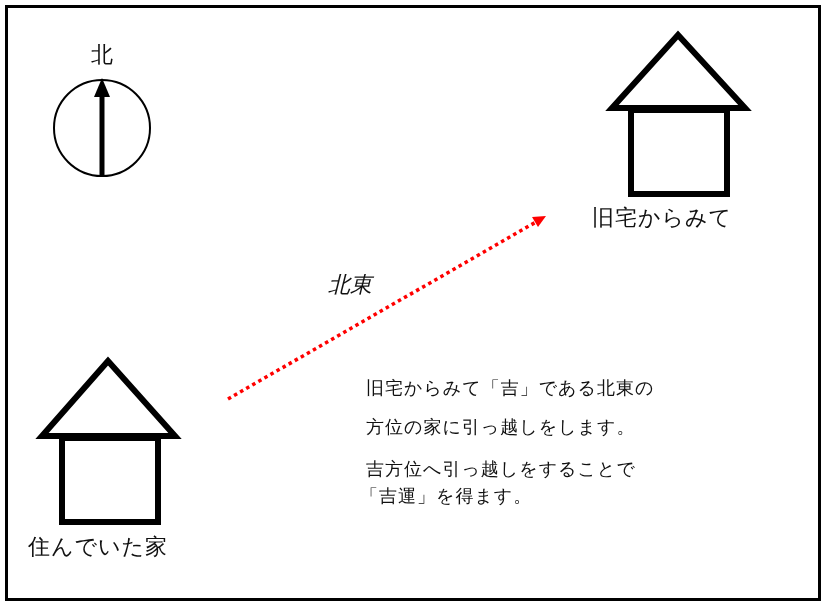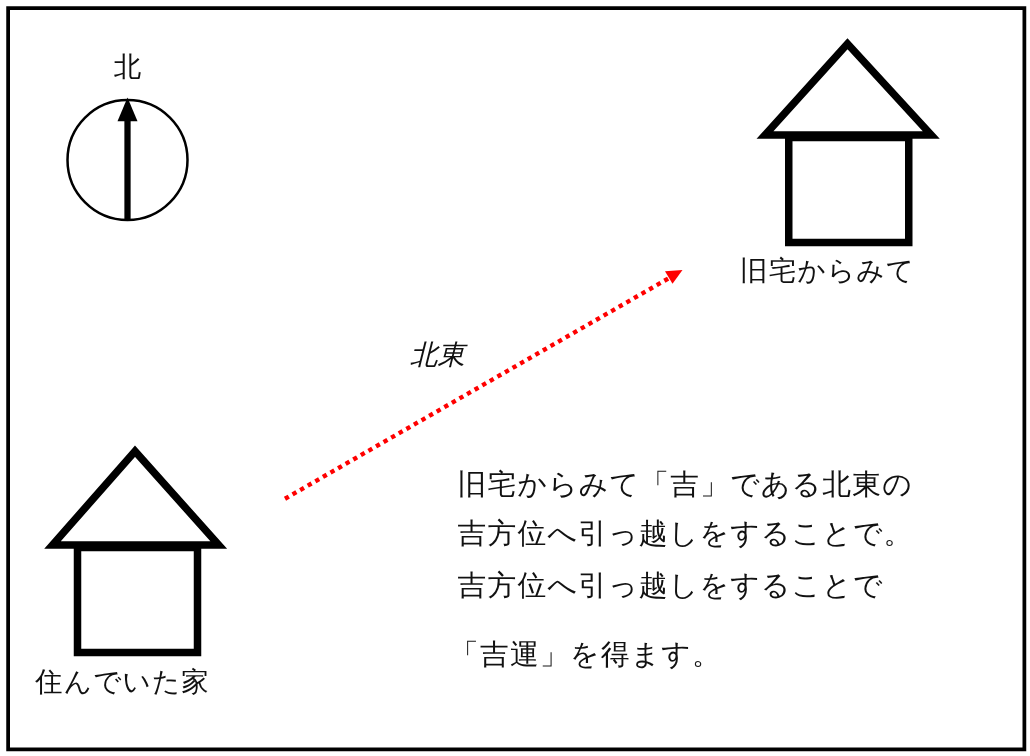--- a/index.html
+++ b/index.html
@@ -2,21 +2,21 @@
 <html><head>
   <meta charset="utf-8">
   <style>
     html, body { margin: 0; padding: 0; background: #ffffff; }
     body { width: 824px; height: 605px; position: relative; overflow: hidden;
            font-family: "DejaVu Sans", "Liberation Sans", sans-serif; color: #000; }
     .frame { position: absolute; left: 5px; top: 5px; width: 810px; height: 590px;
              border: 3px solid #000; box-sizing: content-box; }
     svg.canvas { position: absolute; left: 0; top: 0; }
     .lbl { position: absolute; font-size: 22px; line-height: 26px; white-space: nowrap; color: #111; }
-    .para { position: absolute; left: 366px; font-size: 23px; line-height: 34px; white-space: nowrap; color: #111; letter-spacing: 1px; }
+    .para { position: absolute; left: 366px; font-size: 18px; line-height: 34px; white-space: nowrap; color: #111; letter-spacing: 1px; }
   </style>
 </head>
 <body>
 
 <div class="frame"></div>
 
 <svg class="canvas" width="824" height="605" viewBox="0 0 824 605">
 
   <g>
     <circle cx="102" cy="128" r="48" fill="#fff" stroke="#000" stroke-width="2"></circle>
@@ -43,16 +43,16 @@
 <div class="lbl" style="left:91px; top:42px;">北</div>
 
 <div class="lbl" style="left:592px; top:205px; letter-spacing:1px;">旧宅からみて</div>
 
 <div class="lbl" style="left:28px; top:534px; letter-spacing:1px;">住んでいた家</div>
 
 <div class="lbl" style="left:328px; top:272px;font-style:italic;">北東</div>
 
 <div>
   <div class="para" style="top:371px;">旧宅からみて「吉」である北東の</div>
-  <div class="para" style="top:410px;">吉方位へ引っ越しをすることで。</div>
+  <div class="para" style="top:410px;">方位の家に引っ越しをします。</div>
   <div class="para" style="top:452px;">吉方位へ引っ越しをすることで</div>
-  <div class="para" style="top:507px; left:360px;">「吉運」を得ます。</div>
+  <div class="para" style="top:479px; left:360px;">「吉運」を得ます。</div>
 </div>
 
 </body></html>

